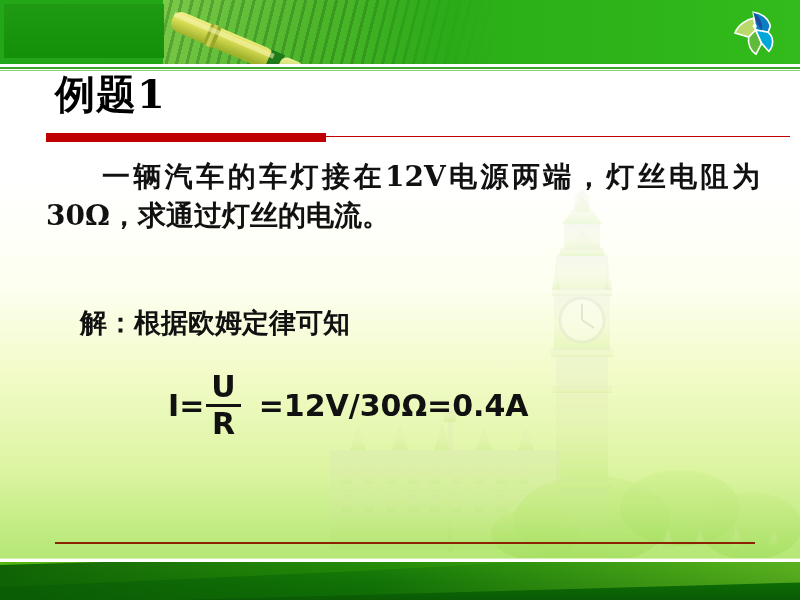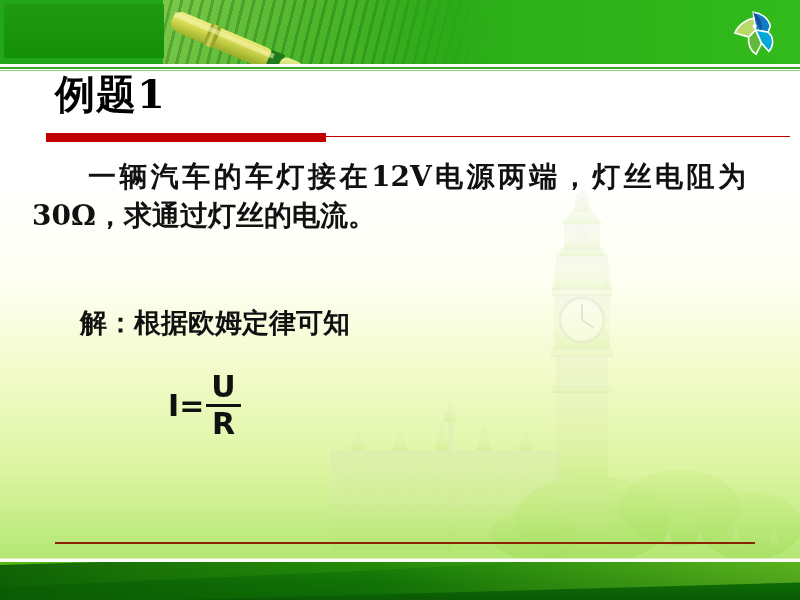--- a/index.html
+++ b/index.html
@@ -147,21 +147,21 @@
     left: 326px;
     top: 136px;
     width: 464px;
     height: 1px;
     background: #c00000;
   }
 
   
   .problem {
     position: absolute;
-    left: 32px;
+    left: 46px;
     top: 158px;
     width: 714px;
     font-family: "DejaVu Serif", "Liberation Serif", serif;
     font-size: 28px;
     font-weight: bold;
     color: #111111;
     line-height: 1.38;
     text-indent: 56px;
     text-align: justify;
   }
@@ -410,20 +410,21 @@
 
   <div class="solution">解：根据欧姆定律可知</div>
 
   <div class="formula">
     <span class="lhs">I=</span>
     <span class="frac">
       <span class="num">U</span>
       <span class="bar"></span>
       <span class="den">R</span>
     </span>
+    <span class="rhs">=12V/30Ω=0.4A</span>
   </div>
 
   <div class="footer-rule"></div>
   <div class="footer-sep"></div>
   <div class="footer-band">
     <div class="footer-wave1"></div>
     <div class="footer-wave2"></div>
   </div>
 
 </div>

